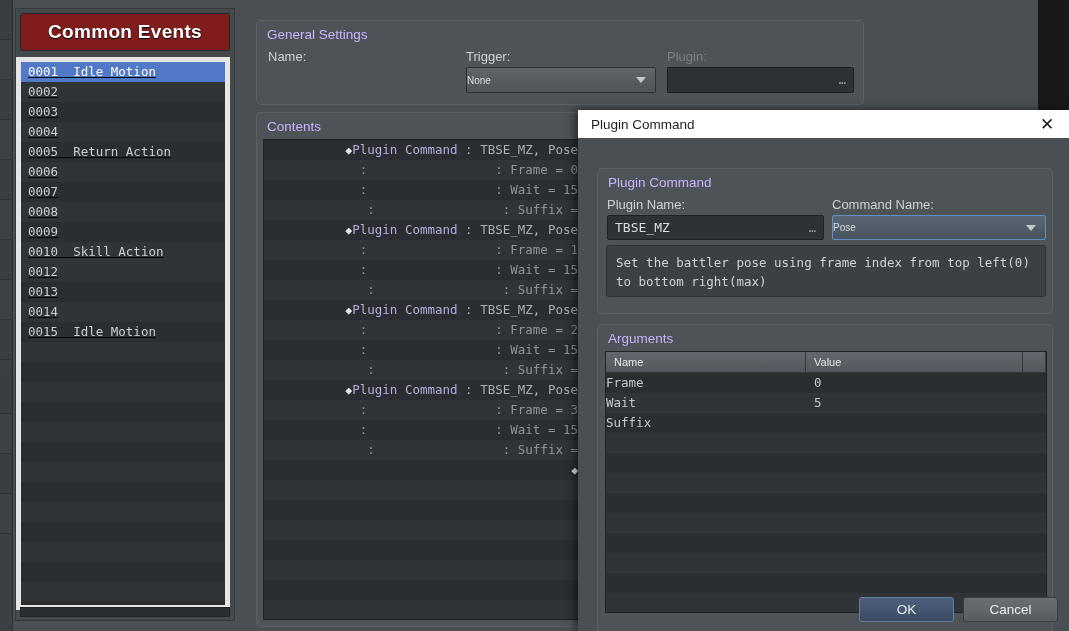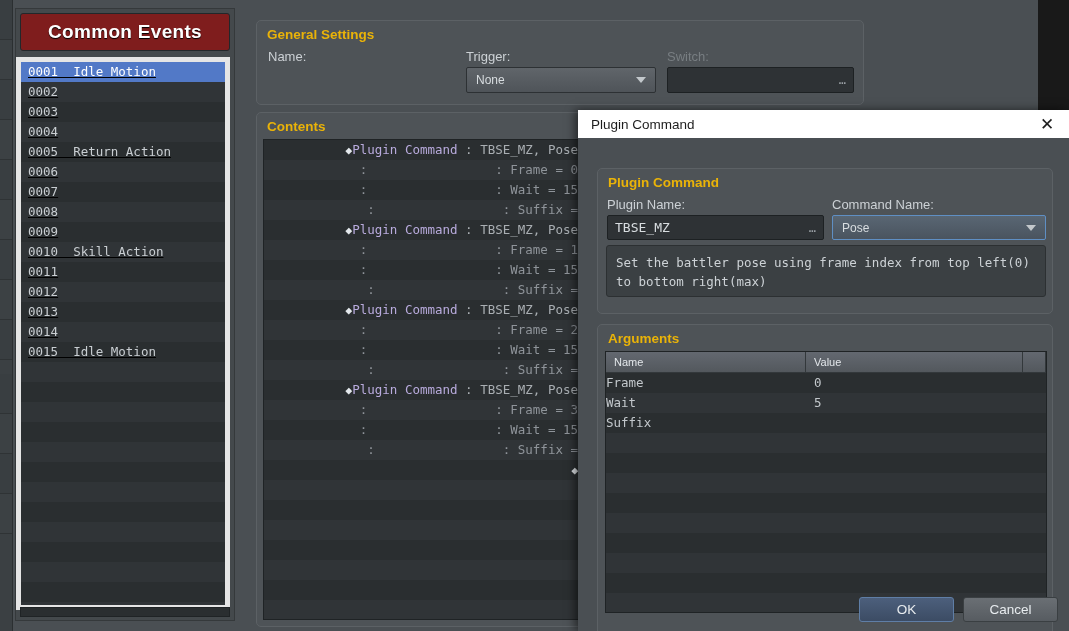--- a/index.html
+++ b/index.html
@@ -76,21 +76,21 @@
 
   
   .grp {
     position: absolute;
     background: #4e5357;
     border: 1px solid #5c6165;
     border-radius: 5px;
   }
   .grp-title {
     position: absolute; top: 6px; left: 10px;
-    color: #eab308; font-size: 13.5px; font-weight: bold;
+    color: #c4b5fd; font-size: 13.5px; font-weight: normal;
   }
   #general-settings { left: 256px; top: 20px; width: 608px; height: 85px; }
 
   .fld-label {
     position: absolute; color: #ccd1d5; font-size: 13px;
   }
   .fld-label.dim { color: #787e82; }
 
   .txtbox {
     position: absolute;
@@ -101,22 +101,21 @@
     font-size: 13px;
     padding-left: 7px;
     display: flex; align-items: center;
   }
   .combo {
     position: absolute;
     background: linear-gradient(180deg,#60656a 0%,#4f5459 100%);
     border: 1px solid #2d3134;
     border-radius: 2px;
     color: #d8dde0;
-    font-size: 12px;
-    padding-left: 9px;
+    font-size: 10px;
     display: flex; align-items: center;
   }
   .combo .arrow {
     position: absolute; right: 9px; top: 50%; transform: translateY(-50%);
     width: 0; height: 0;
     border-left: 5px solid transparent; border-right: 5px solid transparent;
     border-top: 6px solid #c3c8cc;
   }
   .ellipsis-btn {
     position: absolute; right: 6px; top: 50%; transform: translateY(-50%);
@@ -256,21 +255,20 @@
         <div class="ce-row sel">0001  Idle Motion</div>
         <div class="ce-row alt">0002</div>
         <div class="ce-row">0003</div>
         <div class="ce-row alt">0004</div>
         <div class="ce-row">0005  Return Action</div>
         <div class="ce-row alt">0006</div>
         <div class="ce-row">0007</div>
         <div class="ce-row alt">0008</div>
         <div class="ce-row">0009</div>
         <div class="ce-row alt">0010  Skill Action</div>
-        <div class="ce-row">0011</div>
         <div class="ce-row alt">0012</div>
         <div class="ce-row">0013</div>
         <div class="ce-row alt">0014</div>
         <div class="ce-row">0015  Idle Motion</div>
         <div class="ce-row alt"></div>
         <div class="ce-row"></div>
         <div class="ce-row alt"></div>
         <div class="ce-row"></div>
         <div class="ce-row alt"></div>
         <div class="ce-row"></div>
@@ -289,21 +287,21 @@
     <div class="grp-title">General Settings</div>
 
     <div class="fld-label" style="left:11px; top:28px;">Name:</div>
 
     <div class="fld-label" style="left:209px; top:28px;">Trigger:</div>
     <div class="combo" style="left:209px; top:46px; width:190px; height:26px;">
       <span>None</span>
       <span class="arrow"></span>
     </div>
 
-    <div class="fld-label dim" style="left:410px; top:28px;">Switch:</div>
+    <div class="fld-label dim" style="left:410px; top:28px;">Plugin:</div>
     <div class="txtbox" style="left:410px; top:46px; width:187px; height:26px;">
       <span></span>
       <span class="ellipsis-btn">…</span>
     </div>
   </div>
 
   <div class="grp" id="contents-grp">
     <div class="grp-title">Contents</div>
     <div class="contents-list" id="contents-list">
         <div class="c-row"><span class="dia">◆</span><span class="cmd">Plugin Command</span><span> : TBSE_MZ, Pose</span></div>

